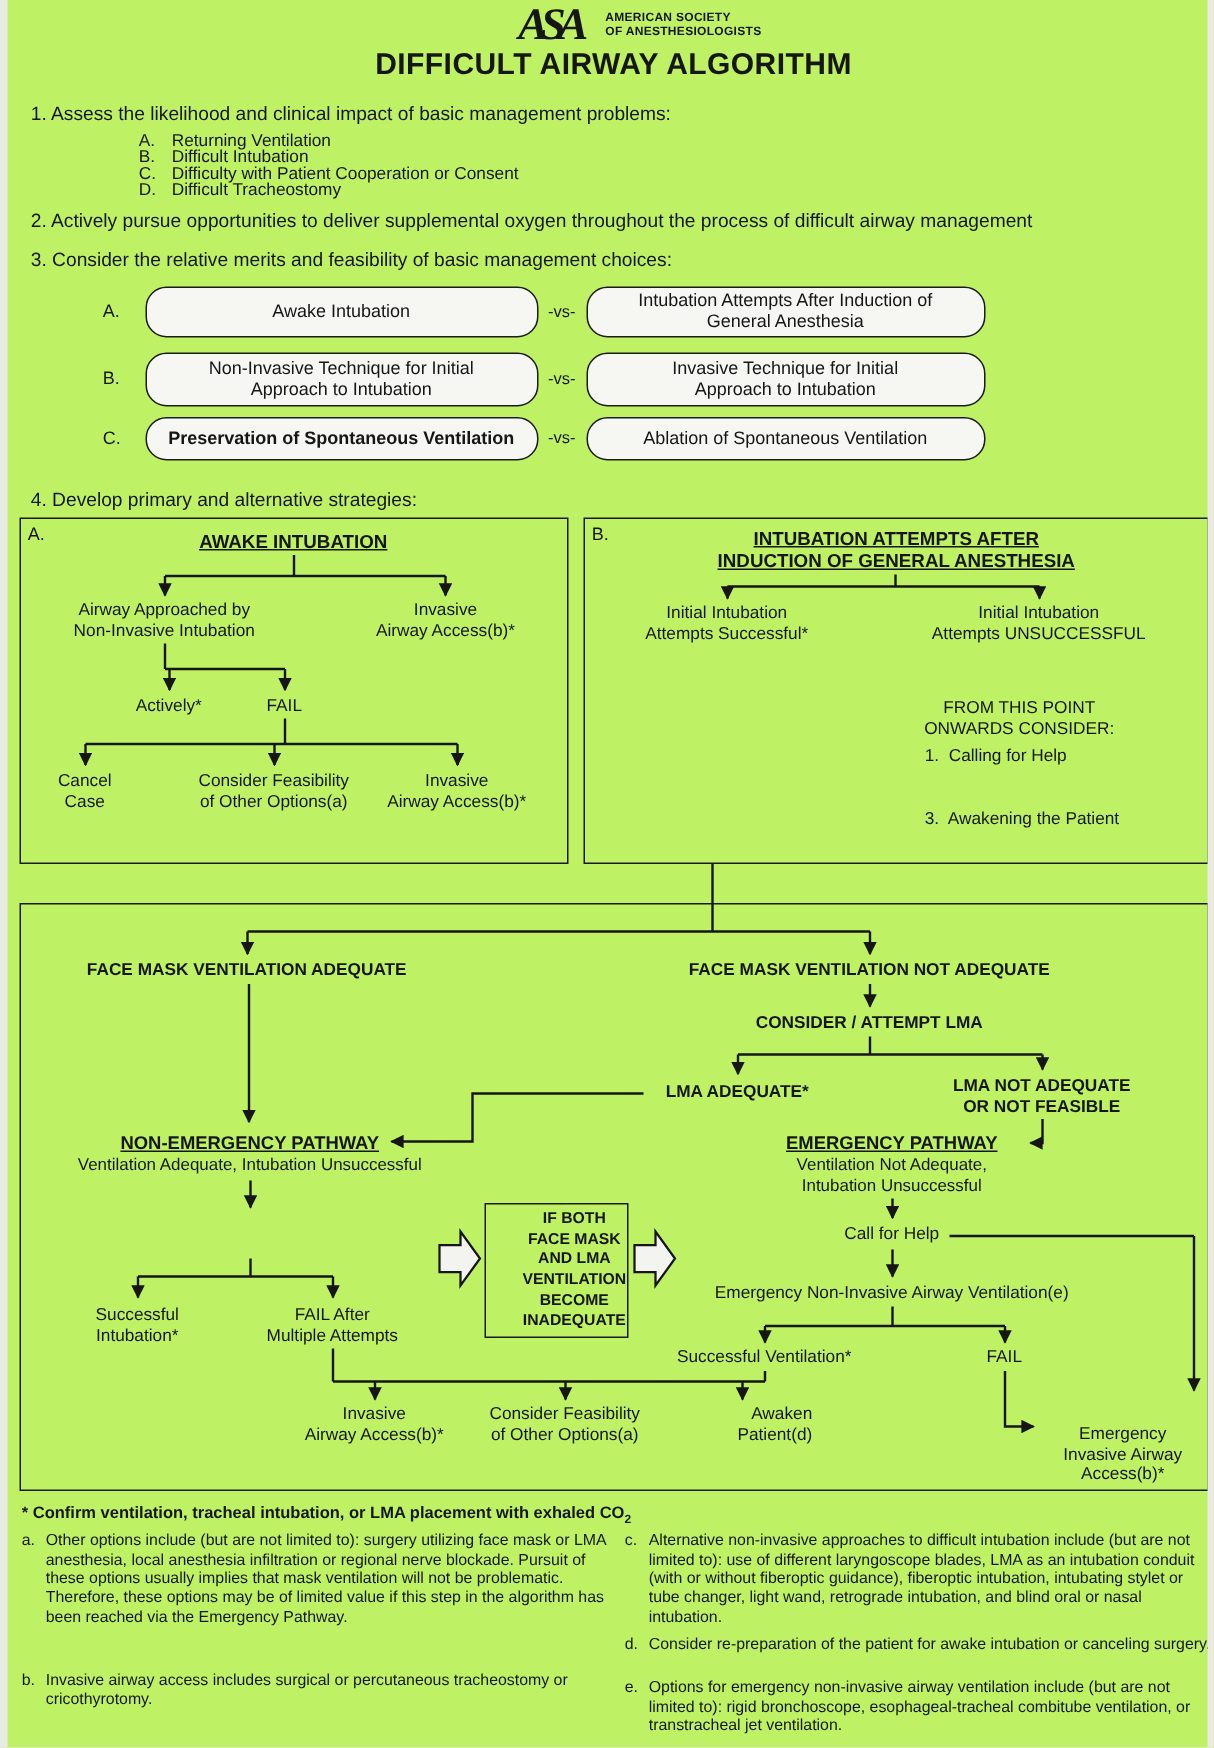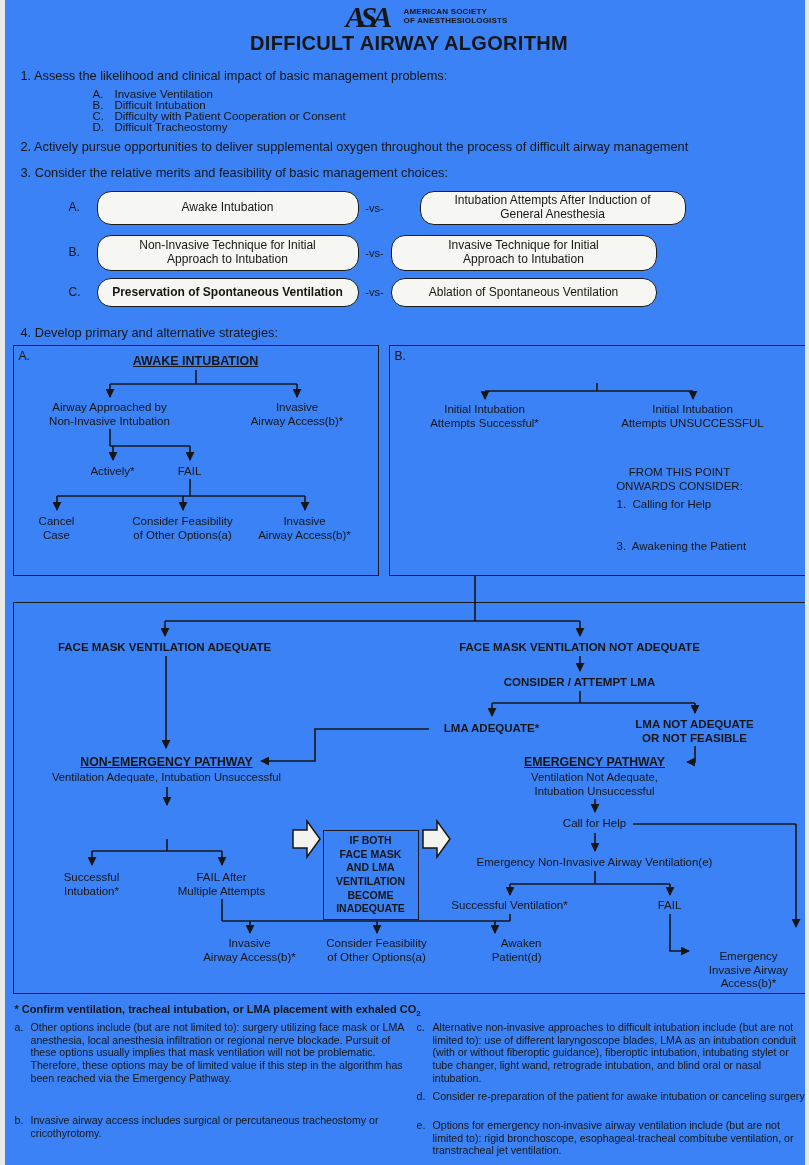--- a/index.html
+++ b/index.html
@@ -1,19 +1,19 @@
 <!DOCTYPE html>
 <html><head>
 <meta charset="utf-8">
 <style>
   * { margin:0; padding:0; box-sizing:border-box; }
   html,body { background:#e9e9e6; }
   #canvas {
     position:relative; width:800px; height:1165px; margin:0 auto;
-    background:#3b82f6; color:#161616; overflow:hidden;
+    background:#bef264; color:#161616; overflow:hidden;
     font-family:"Liberation Sans","DejaVu Sans",sans-serif;
   }
   .abs { position:absolute; }
   .pre { white-space:pre-line; }
   .prew { white-space:pre-wrap; }
   .c { text-align:center; }
   .b { font-weight:bold; }
   .u { text-decoration:underline; }
   .txt { z-index:2; }
   .node { font-size:11.5px; line-height:1.18; }
@@ -39,21 +39,21 @@
 <div id="canvas">
 
   <div class="abs txt" style="left:341px;top:0px;font-family:'Liberation Serif','DejaVu Serif',serif;font-style:italic;font-weight:bold;font-size:30px;letter-spacing:-5px;">ASA</div>
   <div class="abs txt b" style="left:399px;top:7px;font-size:8px;letter-spacing:.2px;">AMERICAN SOCIETY</div>
   <div class="abs txt b" style="left:399px;top:16px;font-size:8px;letter-spacing:.2px;">OF ANESTHESIOLOGISTS</div>
   <div class="abs txt c b" style="left:0;top:32px;width:809px;font-size:20px;letter-spacing:.3px;">DIFFICULT AIRWAY ALGORITHM</div>
 
   <div class="abs txt heading" style="left:16px;top:68px;">1.  Assess the likelihood and clinical impact of basic management problems:</div>
   <div class="abs txt node" style="left:88px;top:88px;display:flex;">
     <span style="width:22px;">A.</span>
-    <span>Invasive Ventilation</span>
+    <span>Returning Ventilation</span>
   </div>
   <div class="abs txt node" style="left:88px;top:99px;display:flex;">
     <span style="width:22px;">B.</span>
     <span>Difficult Intubation</span>
   </div>
   <div class="abs txt node" style="left:88px;top:110px;display:flex;">
     <span style="width:22px;">C.</span>
     <span>Difficulty with Patient Cooperation or Consent</span>
   </div>
   <div class="abs txt node" style="left:88px;top:121px;display:flex;">
@@ -63,21 +63,21 @@
 
   <div class="abs txt heading" style="left:16px;top:139px;width:792px;">2.  Actively pursue opportunities to deliver supplemental oxygen throughout the process of difficult airway management</div>
 
   <div class="abs txt heading" style="left:16px;top:165px;">3.  Consider the relative merits and feasibility of basic management choices:</div>
 
   <div class="abs txt" style="left:64px;top:200px;font-size:12px;">A.</div>
   <div class="abs vsbox" style="left:92px;top:191px;width:262px;height:34px;">
     <span class="pre">Awake Intubation</span>
   </div>
   <div class="abs txt c" style="left:352px;top:202px;width:36px;font-size:11px;">-vs-</div>
-  <div class="abs vsbox" style="left:386px;top:191px;width:266px;height:34px;margin-left:29px;">
+  <div class="abs vsbox" style="left:386px;top:191px;width:266px;height:34px;">
     <span class="pre">Intubation Attempts After Induction of
 General Anesthesia</span>
   </div>
 
   <div class="abs txt" style="left:64px;top:245px;font-size:12px;">B.</div>
   <div class="abs vsbox" style="left:92px;top:235px;width:262px;height:36px;">
     <span class="pre">Non-Invasive Technique for Initial
 Approach to Intubation</span>
   </div>
   <div class="abs txt c" style="left:352px;top:247px;width:36px;font-size:11px;">-vs-</div>
@@ -110,20 +110,22 @@
   <div class="abs txt node c" style="left:70px;top:465px;width:76px;">Actively*</div>
   <div class="abs txt node c" style="left:157px;top:465px;width:56px;">FAIL</div>
   <div class="abs txt node pre c" style="left:18px;top:515px;width:68px;">Cancel
 Case</div>
   <div class="abs txt node pre c" style="left:113px;top:515px;width:130px;">Consider Feasibility
 of Other Options(a)</div>
   <div class="abs txt node pre c" style="left:237px;top:515px;width:126px;">Invasive
 Airway Access(b)*</div>
 
   <div class="abs txt" style="left:390px;top:349px;font-size:12px;">B.</div>
+  <div class="abs txt c b u pre" style="left:437px;top:352px;width:312px;font-size:12.5px;line-height:1.2;">INTUBATION ATTEMPTS AFTER
+INDUCTION OF GENERAL ANESTHESIA</div>
   <div class="abs txt node pre c" style="left:412px;top:403px;width:136px;">Initial Intubation
 Attempts Successful*</div>
   <div class="abs txt node pre c" style="left:612px;top:403px;width:152px;">Initial Intubation
 Attempts UNSUCCESSFUL</div>
   <div class="abs txt node pre c" style="left:600px;top:466px;width:150px;">FROM THIS POINT
 ONWARDS CONSIDER:</div>
   <div class="abs txt node prew" style="left:612px;top:498px;width:175px;">1.  Calling for Help</div>
   <div class="abs txt node prew" style="left:612px;top:540px;width:175px;">3.  Awakening the Patient</div>
 
   <div class="abs txt c b" style="left:30px;top:641px;width:260px;font-size:11.5px;">FACE MASK VENTILATION ADEQUATE</div>
@@ -133,21 +135,21 @@
   <div class="abs txt c b pre" style="left:620px;top:718px;width:140px;font-size:11.5px;line-height:1.18;">LMA NOT ADEQUATE
 OR NOT FEASIBLE</div>
 
   <div class="abs txt c b u" style="left:42px;top:755px;width:240px;font-size:12.3px;">NON-EMERGENCY PATHWAY</div>
   <div class="abs txt c" style="left:30px;top:771px;width:264px;font-size:11.3px;">Ventilation Adequate, Intubation Unsuccessful</div>
   <div class="abs txt node pre c" style="left:37px;top:871px;width:100px;">Successful
 Intubation*</div>
   <div class="abs txt node pre c" style="left:145px;top:871px;width:144px;">FAIL After
 Multiple Attempts</div>
 
-  <div class="abs centerbox" style="left:318px;top:830px;width:96px;height:90px;">
+  <div class="abs centerbox" style="left:318px;top:802px;width:96px;height:90px;justify-content:flex-end;">
     <span class="pre">IF BOTH
 FACE MASK
 AND LMA
 VENTILATION
 BECOME
 INADEQUATE</span>
   </div>
 
   <div class="abs txt c b u" style="left:480px;top:755px;width:220px;font-size:12.3px;">EMERGENCY PATHWAY</div>
   <div class="abs txt c pre" style="left:500px;top:771px;width:180px;font-size:11.3px;line-height:1.2;">Ventilation Not Adequate,

